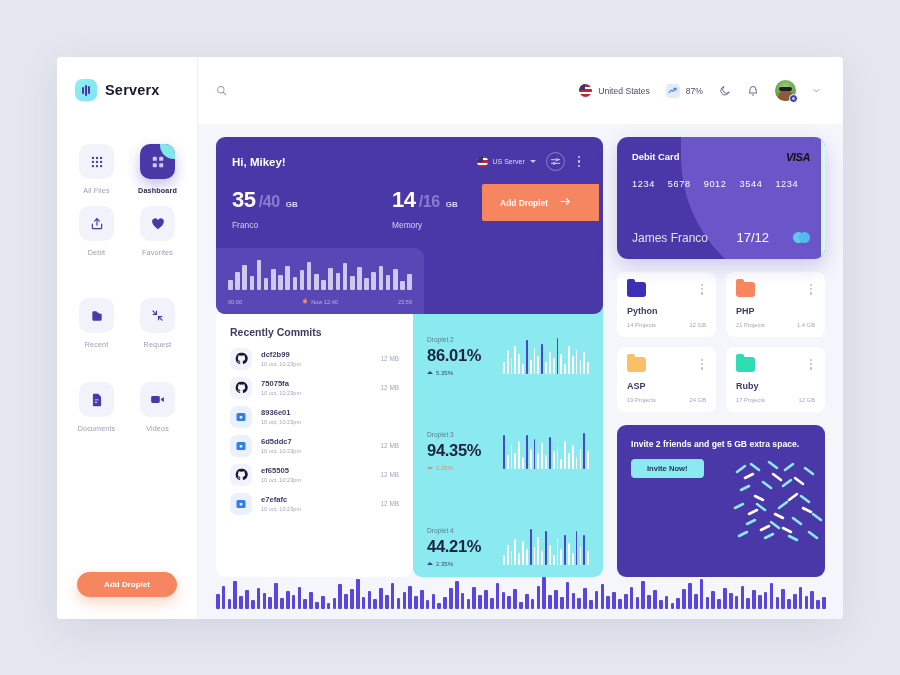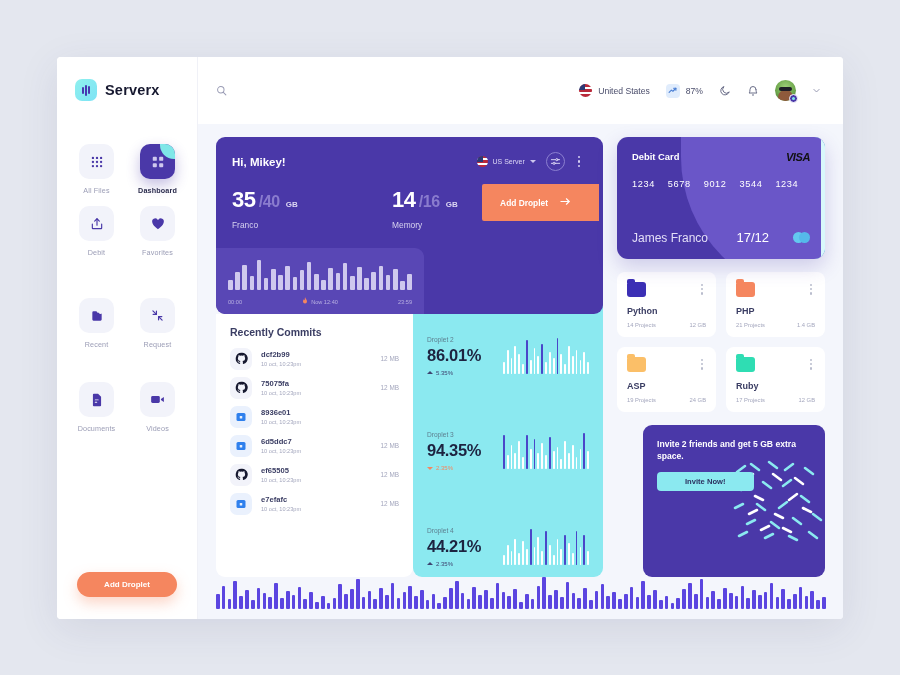--- a/index.html
+++ b/index.html
@@ -259,27 +259,27 @@
   .folder { background: #ffffff; border-radius: 8px; padding: 10px 10px 9px 10px; cursor: pointer; }
   .folder-top { display: flex; align-items: flex-start; justify-content: space-between; }
   .f-ic { width: 19px; height: 15px; border-radius: 2px 3px 3px 3px; position: relative; }
   .f-ic::before { content: ""; position: absolute; left: 0; top: -3.2px; width: 8px; height: 4px; border-radius: 2px 2px 0 0; background: inherit; }
   .folder-name { font-size: 9px; font-weight: 600; color: #3a3d63; margin-top: 9px; }
   .folder-meta { display: flex; align-items: center; justify-content: space-between; margin-top: 6px; font-size: 5.8px; color: #a3a6bd; }
 
   
   .invite {
     background: #4a38a8; border-radius: 9px; position: relative; overflow: hidden;
-    padding: 13px 14px; flex: 1; min-height: 70px; margin-left: 26px;
+    padding: 13px 14px; flex: 1; min-height: 70px;
   }
   .invite-txt { font-size: 8.6px; font-weight: 700; color: #ffffff; line-height: 1.45; position: relative; z-index: 2; }
   .invite-btn {
     margin-top: 9px; background: #8be9f0; border: none; color: #2c3160;
     font-size: 7.6px; font-weight: 600; border-radius: 4px;
-    padding: 5px 28px; cursor: pointer; position: relative; z-index: 2;
+    padding: 5px 16px; cursor: pointer; position: relative; z-index: 2;
     font-family: "Liberation Sans", sans-serif;
   }
   .confetti { position: absolute; right: 0; top: 0; width: 100px; height: 100%; z-index: 1; }
 
   
   .footer-wave {
     height: 42px; padding: 0 18px 10px 18px;
     display: flex; align-items: flex-end; gap: 2.2px; background: #f4f6fc;
   }
   .footer-wave i { flex: 1; background: #5b45e0; border-radius: 1px; display: block; }

